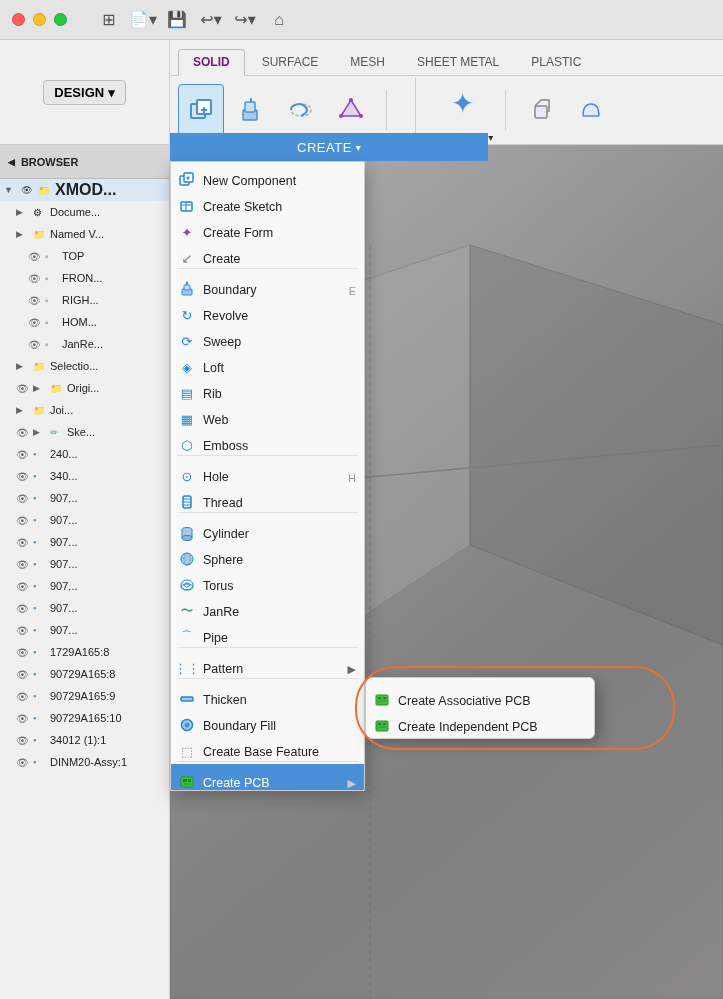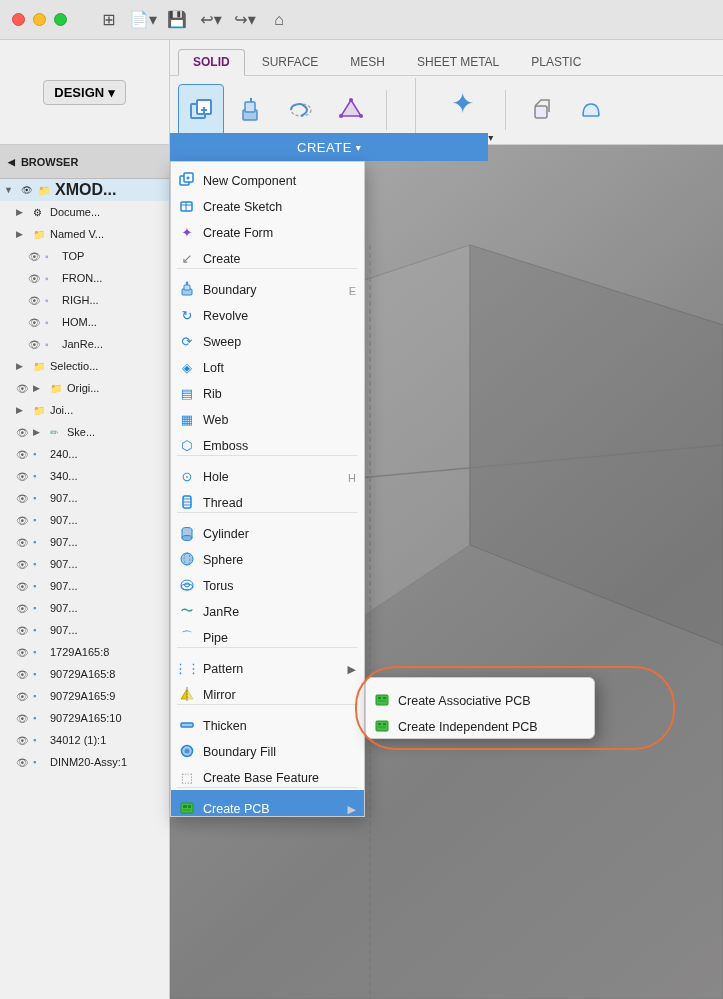--- a/index.html
+++ b/index.html
@@ -633,30 +633,20 @@
     <span>Pipe</span>
   </div>
   <div class="menu-divider-line"></div>
 
   <div class="menu-item-row">
     <span class="mi-icon mi-blue">⋮⋮</span>
     <span>Pattern</span>
     <span style="margin-left:auto;font-size:11px;color:#666;">▶</span>
   </div>
 
-  <div class="menu-item-row">
-    <span class="mi-icon">
-      <svg width="16" height="16" viewBox="0 0 16 16">
-        <polygon points="8,3 2,13 8,13" fill="#ddcc00" stroke="#ccaa00" stroke-width="1"></polygon>
-        <polygon points="8,3 14,13 8,13" fill="#ddcc00" stroke="#ccaa00" stroke-width="1" opacity="0.5"></polygon>
-        <line x1="8" y1="1" x2="8" y2="15" stroke="#888" stroke-width="1" stroke-dasharray="2,1"></line>
-      </svg>
-    </span>
-    <span>Mirror</span>
-  </div>
   <div class="menu-divider-line"></div>
 
   <div class="menu-item-row">
     <span class="mi-icon mi-blue">
       <svg width="16" height="16" viewBox="0 0 16 16">
         <rect x="2" y="6" width="12" height="4" rx="1" fill="#aac8e8" stroke="#2288dd" stroke-width="1.5"></rect>
       </svg>
     </span>
     <span>Thicken</span>
   </div>

